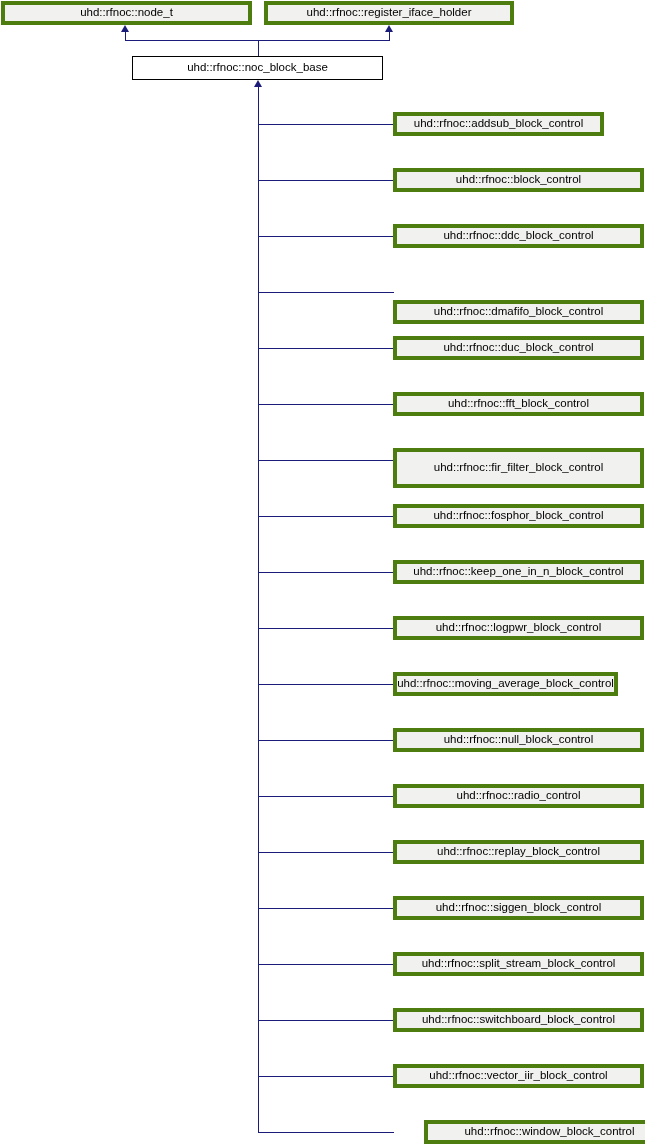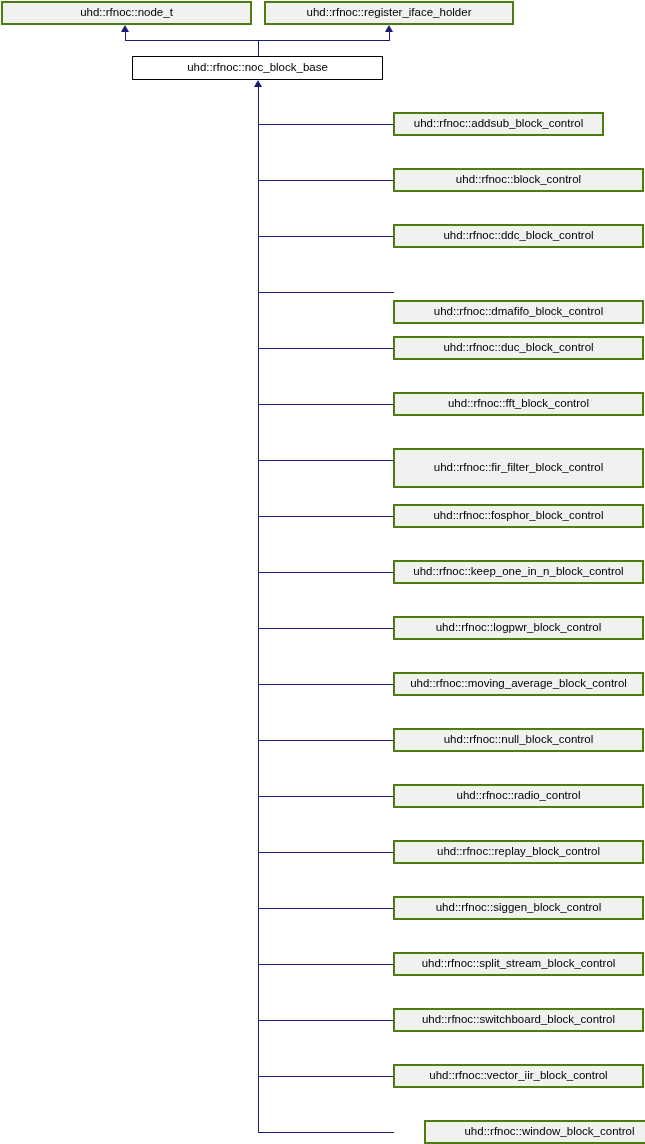--- a/index.html
+++ b/index.html
@@ -18,21 +18,21 @@
     background: #ffffff;
     overflow: hidden;
   }
   .node {
     position: absolute;
     box-sizing: border-box;
     display: flex;
     align-items: center;
     justify-content: center;
     background: #f1f1f0;
-    border: 2px solid #4d7c0f;
+    border: 4px solid #4d7c0f;
     font-size: 11.5px;
     line-height: 1;
     color: #000000;
     white-space: nowrap;
     letter-spacing: 0px;
   }
   .node.current {
     background: #ffffff;
     border: 1px solid #000000;
   }
@@ -134,21 +134,21 @@
   <div class="node" style="left:393px; top:560px; width:251px; height:24px;">
     <span class="label">uhd::rfnoc::keep_one_in_n_block_control</span>
   </div>
 
   <div class="edge h" style="left:258px; top:628px; width:136px;"></div>
   <div class="node" style="left:393px; top:616px; width:251px; height:24px;">
     <span class="label">uhd::rfnoc::logpwr_block_control</span>
   </div>
 
   <div class="edge h" style="left:258px; top:684px; width:136px;"></div>
-  <div class="node" style="left:393px; top:672px; width:251px; height:24px;">
+  <div class="node" style="left:393px; top:672px; width:225px; height:24px;">
     <span class="label">uhd::rfnoc::moving_average_block_control</span>
   </div>
 
   <div class="edge h" style="left:258px; top:740px; width:136px;"></div>
   <div class="node" style="left:393px; top:728px; width:251px; height:24px;">
     <span class="label">uhd::rfnoc::null_block_control</span>
   </div>
 
   <div class="edge h" style="left:258px; top:796px; width:136px;"></div>
   <div class="node" style="left:393px; top:784px; width:251px; height:24px;">

